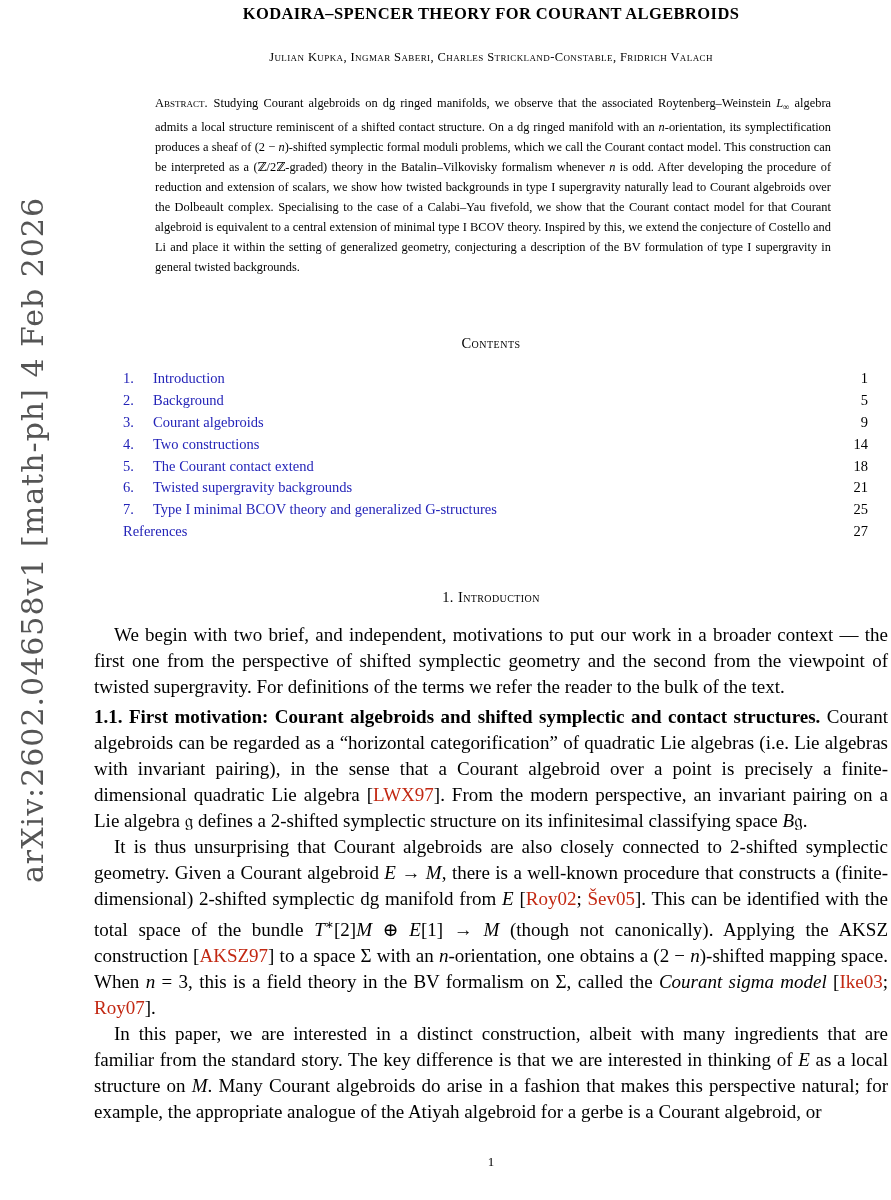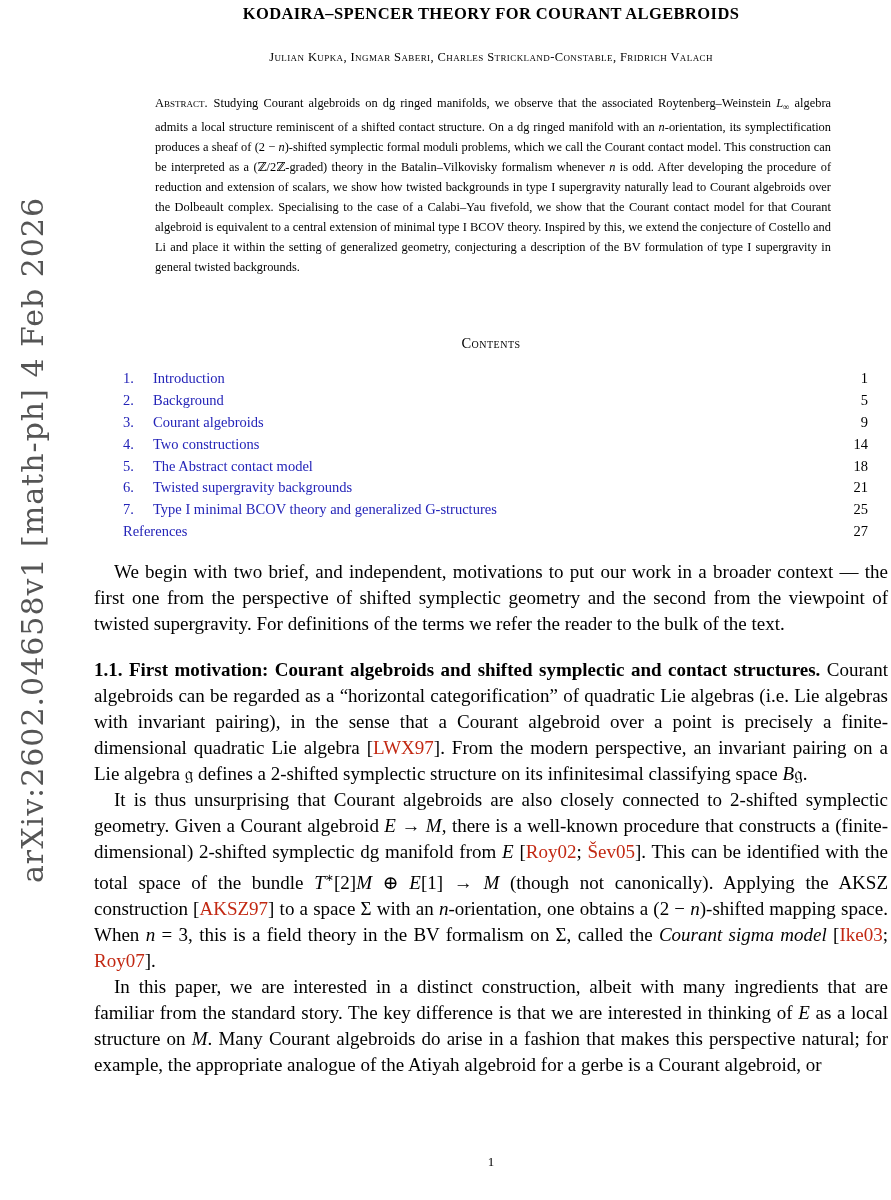--- a/index.html
+++ b/index.html
@@ -79,21 +79,21 @@
     letter-spacing:.4px;
   }
   .body-par {
     margin:0;
     font-size:19px;
     line-height:26px;
     text-align:justify;
   }
   .body-par.first { margin-top:16px; }
   .body-par.indent { text-indent:20px; }
-  .body-par.subsection { margin-top:20px; }
+  .body-par.subsection { margin-top:4px; }
   .seg-b { font-weight:bold; }
   .seg-i { font-style:italic; }
   .seg-c { color:var(--cite_red,#c22812); cursor:pointer; }
   .seg-sub { vertical-align:sub; font-size:72%; }
   .seg-sup { vertical-align:super; font-size:72%; }
   .footer-page-number {
     position:absolute;
     bottom:30px; left:94px; width:794px;
     text-align:center;
     font-size:13px;
@@ -132,40 +132,41 @@
         <span class="toc-label">Courant algebroids</span>
         <span class="toc-page">9</span>
       </div>
       <div class="toc-row">
         <span class="toc-num">4.</span>
         <span class="toc-label">Two constructions</span>
         <span class="toc-page">14</span>
       </div>
       <div class="toc-row">
         <span class="toc-num">5.</span>
-        <span class="toc-label">The Abstract contact model</span>
+        <span class="toc-label">The Courant contact extend</span>
         <span class="toc-page">18</span>
       </div>
       <div class="toc-row">
         <span class="toc-num">6.</span>
         <span class="toc-label">Twisted supergravity backgrounds</span>
         <span class="toc-page">21</span>
       </div>
       <div class="toc-row">
         <span class="toc-num">7.</span>
         <span class="toc-label">Type I minimal BCOV theory and generalized G-structures</span>
         <span class="toc-page">25</span>
       </div>
       <div class="toc-row">
 
         <span class="toc-label">References</span>
         <span class="toc-page">27</span>
       </div>
     </div>
 
+    <div class="section-heading">1. Introduction</div>
 
     <p class="body-par first indent"><span class="seg-p">We begin with two brief, and independent, motivations to put our work in a broader context — the first one from the perspective of shifted symplectic geometry and the second from the viewpoint of twisted supergravity. For definitions of the terms we refer the reader to the bulk of the text.</span></p>
     <p class="body-par subsection"><span class="seg-b">1.1. First motivation: Courant algebroids and shifted symplectic and contact structures.</span><span class="seg-p"> Courant algebroids can be regarded as a “horizontal categorification” of quadratic Lie algebras (i.e. Lie algebras with invariant pairing), in the sense that a Courant algebroid over a point is precisely a finite-dimensional quadratic Lie algebra [</span><span class="seg-c">LWX97</span><span class="seg-p">]. From the modern perspective, an invariant pairing on a Lie algebra 𝔤 defines a 2-shifted symplectic structure on its infinitesimal classifying space </span><span class="seg-i">B</span><span class="seg-p">𝔤.</span></p>
     <p class="body-par indent"><span class="seg-p">It is thus unsurprising that Courant algebroids are also closely connected to 2-shifted symplectic geometry. Given a Courant algebroid </span><span class="seg-i">E</span><span class="seg-p"> → </span><span class="seg-i">M</span><span class="seg-p">, there is a well-known procedure that constructs a (finite-dimensional) 2-shifted symplectic dg manifold from </span><span class="seg-i">E</span><span class="seg-p"> [</span><span class="seg-c">Roy02</span><span class="seg-p">; </span><span class="seg-c">Šev05</span><span class="seg-p">]. This can be identified with the total space of the bundle </span><span class="seg-i">T</span><span class="seg-sup">∗</span><span class="seg-p">[2]</span><span class="seg-i">M</span><span class="seg-p"> ⊕ </span><span class="seg-i">E</span><span class="seg-p">[1] → </span><span class="seg-i">M</span><span class="seg-p"> (though not canonically). Applying the AKSZ construction [</span><span class="seg-c">AKSZ97</span><span class="seg-p">] to a space Σ with an </span><span class="seg-i">n</span><span class="seg-p">-orientation, one obtains a (2 − </span><span class="seg-i">n</span><span class="seg-p">)-shifted mapping space. When </span><span class="seg-i">n</span><span class="seg-p"> = 3, this is a field theory in the BV formalism on Σ, called the </span><span class="seg-i">Courant sigma model</span><span class="seg-p"> [</span><span class="seg-c">Ike03</span><span class="seg-p">; </span><span class="seg-c">Roy07</span><span class="seg-p">].</span></p>
     <p class="body-par indent"><span class="seg-p">In this paper, we are interested in a distinct construction, albeit with many ingredients that are familiar from the standard story. The key difference is that we are interested in thinking of </span><span class="seg-i">E</span><span class="seg-p"> as a local structure on </span><span class="seg-i">M</span><span class="seg-p">. Many Courant algebroids do arise in a fashion that makes this perspective natural; for example, the appropriate analogue of the Atiyah algebroid for a gerbe is a Courant algebroid, or</span></p>
 
   </div>
 
   <div class="footer-page-number">1</div>
 

